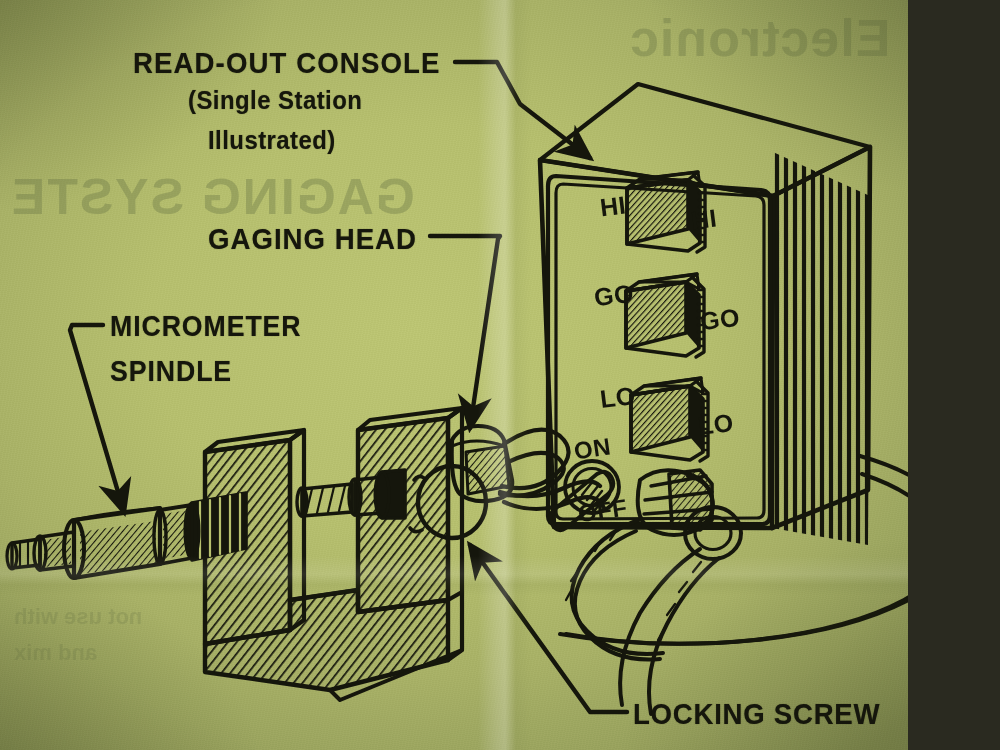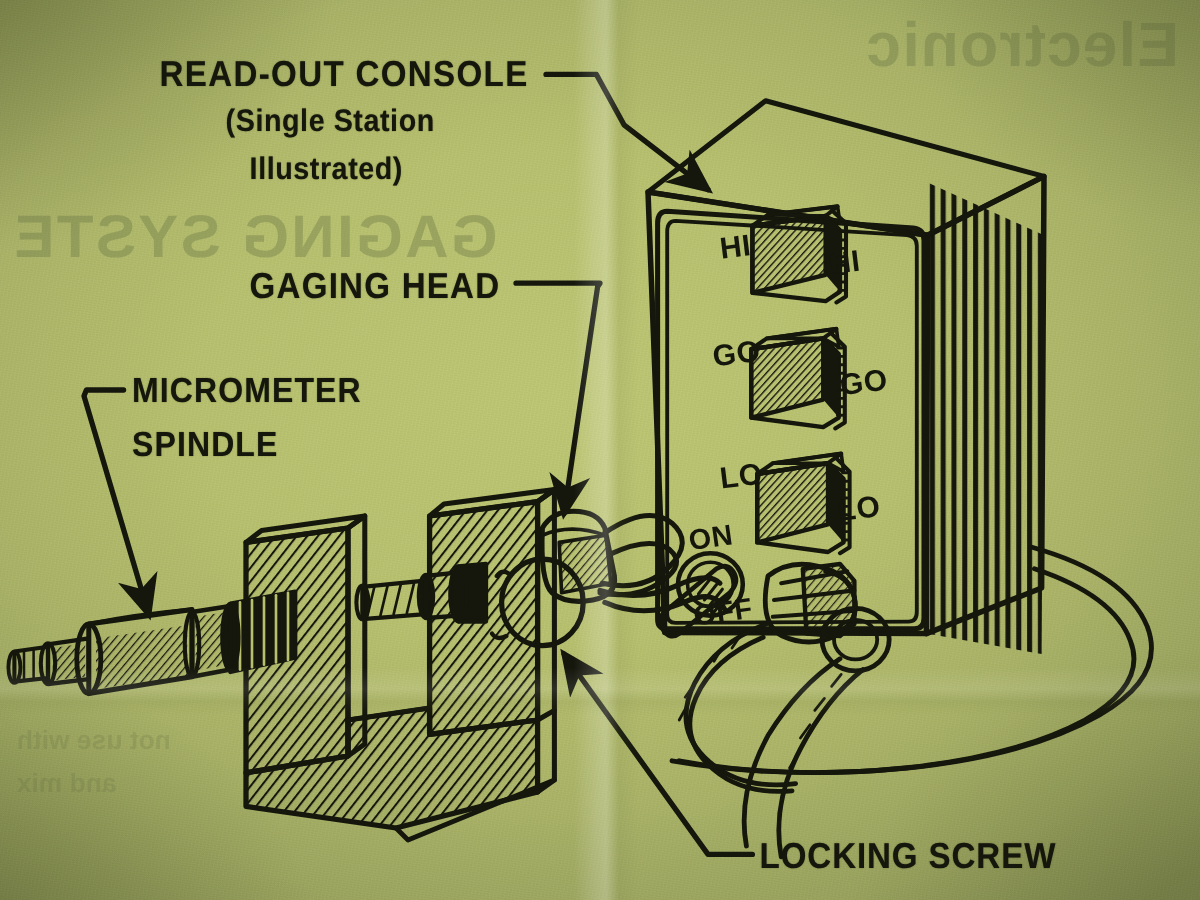--- a/index.html
+++ b/index.html
@@ -3,21 +3,21 @@
 <meta charset="utf-8">
 <title>Read-Out Console Diagram</title>
 <style>
   html, body {
     margin: 0;
     padding: 0;
     background: #2a2a20;
   }
   #page {
     position: relative;
-    width: 1000px;
+    width: 908px;
     height: 750px;
     overflow: hidden;
     font-family: "Liberation Sans", sans-serif;
     background: #bef264;
   }
   
   .paper-base {
     position: absolute;
     inset: 0;
     background:

